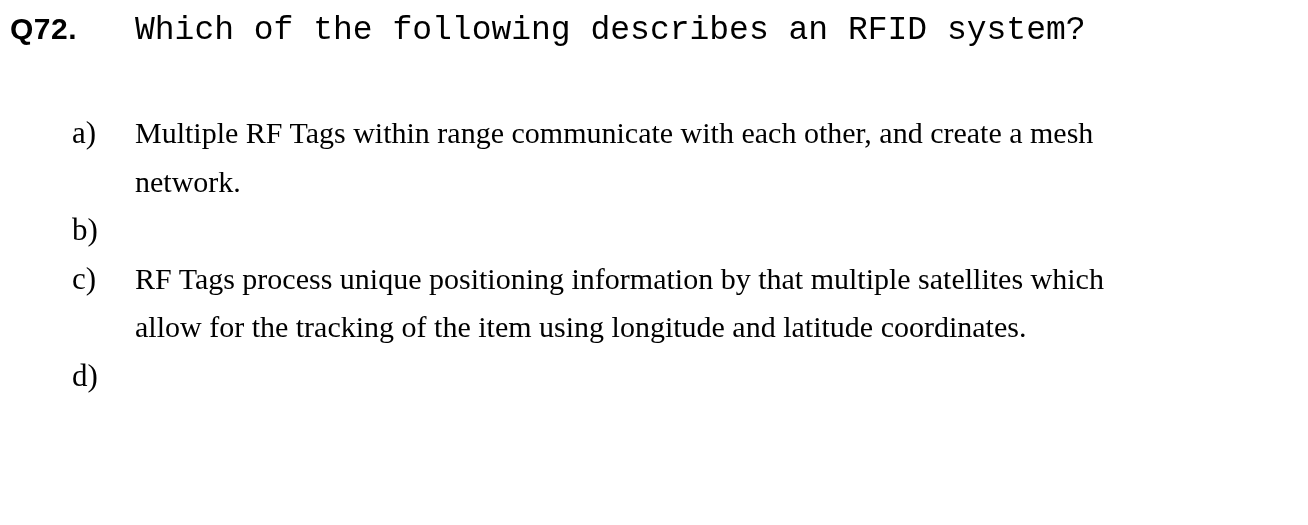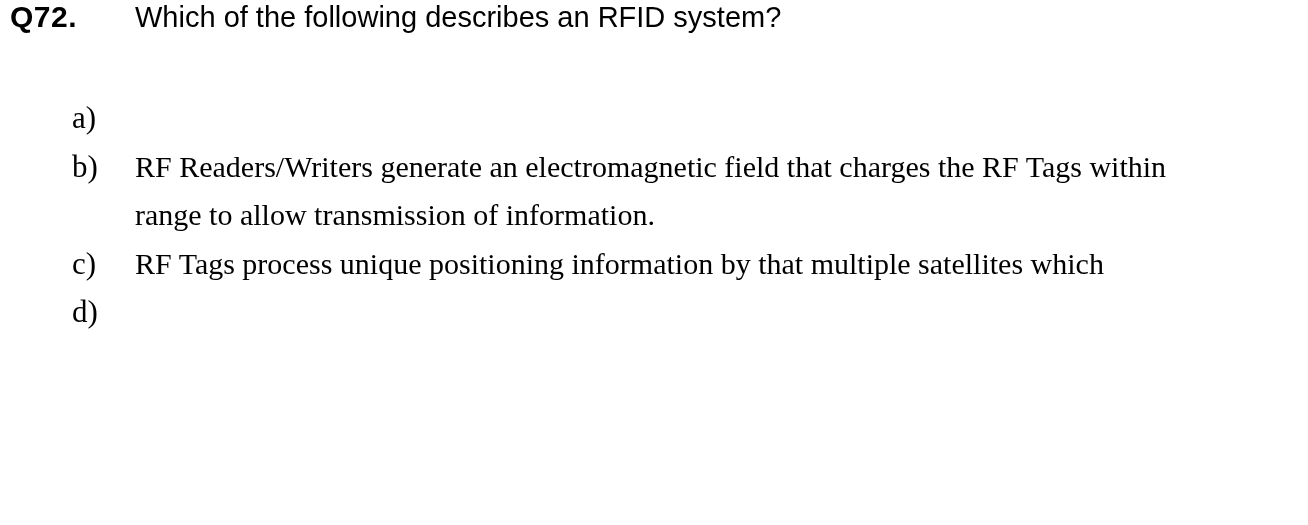--- a/index.html
+++ b/index.html
@@ -14,34 +14,35 @@
     color: #000000;
   }
   .page {
     position: relative;
     width: 1308px;
     height: 525px;
     background: #ffffff;
   }
   .question-header {
     display: flex;
-    align-items: flex-end;
+    align-items: flex-start;
+    padding-top: 12px;
     padding-left: 10px;
   }
   .qnum {
     font-family: "Liberation Sans", sans-serif;
     font-weight: 700;
     font-size: 30px;
     width: 125px;
     flex: 0 0 125px;
     letter-spacing: 0.5px;
   }
   .qtext {
-    font-family: Liberation Sans, sans-serif;
-    font-size: 29px;
+    font-family: Liberation Mono, monospace;
+    font-size: 33px;
     white-space: nowrap;
   }
   .options {
     margin-top: 60px;
   }
   .option {
     display: flex;
     align-items: flex-start;
   }
   .letter {
@@ -70,34 +71,35 @@
 
   <div class="question-header">
     <span class="qnum">Q72.</span>
     <span class="qtext">Which of the following describes an RFID system?</span>
   </div>
 
   <div class="options">
 
     <div class="option">
       <span class="letter">a)</span>
+      <div class="option-lines">
+        <div class="line">Multiple RF Tags within range communicate with each other, and create a mesh</div>
+        <div class="line">network.</div>
+      </div>
     </div>
 
     <div class="option">
       <span class="letter">b)</span>
-      <div class="option-lines">
-        <div class="line">RF Readers/Writers generate an electromagnetic field that charges the RF Tags within</div>
-        <div class="line">range to allow transmission of information.</div>
-      </div>
     </div>
 
     <div class="option">
       <span class="letter">c)</span>
       <div class="option-lines">
         <div class="line">RF Tags process unique positioning information by that multiple satellites which</div>
+        <div class="line">allow for the tracking of the item using longitude and latitude coordinates.</div>
       </div>
     </div>
 
     <div class="option">
       <span class="letter">d)</span>
     </div>
 
   </div>
 </div>
 

